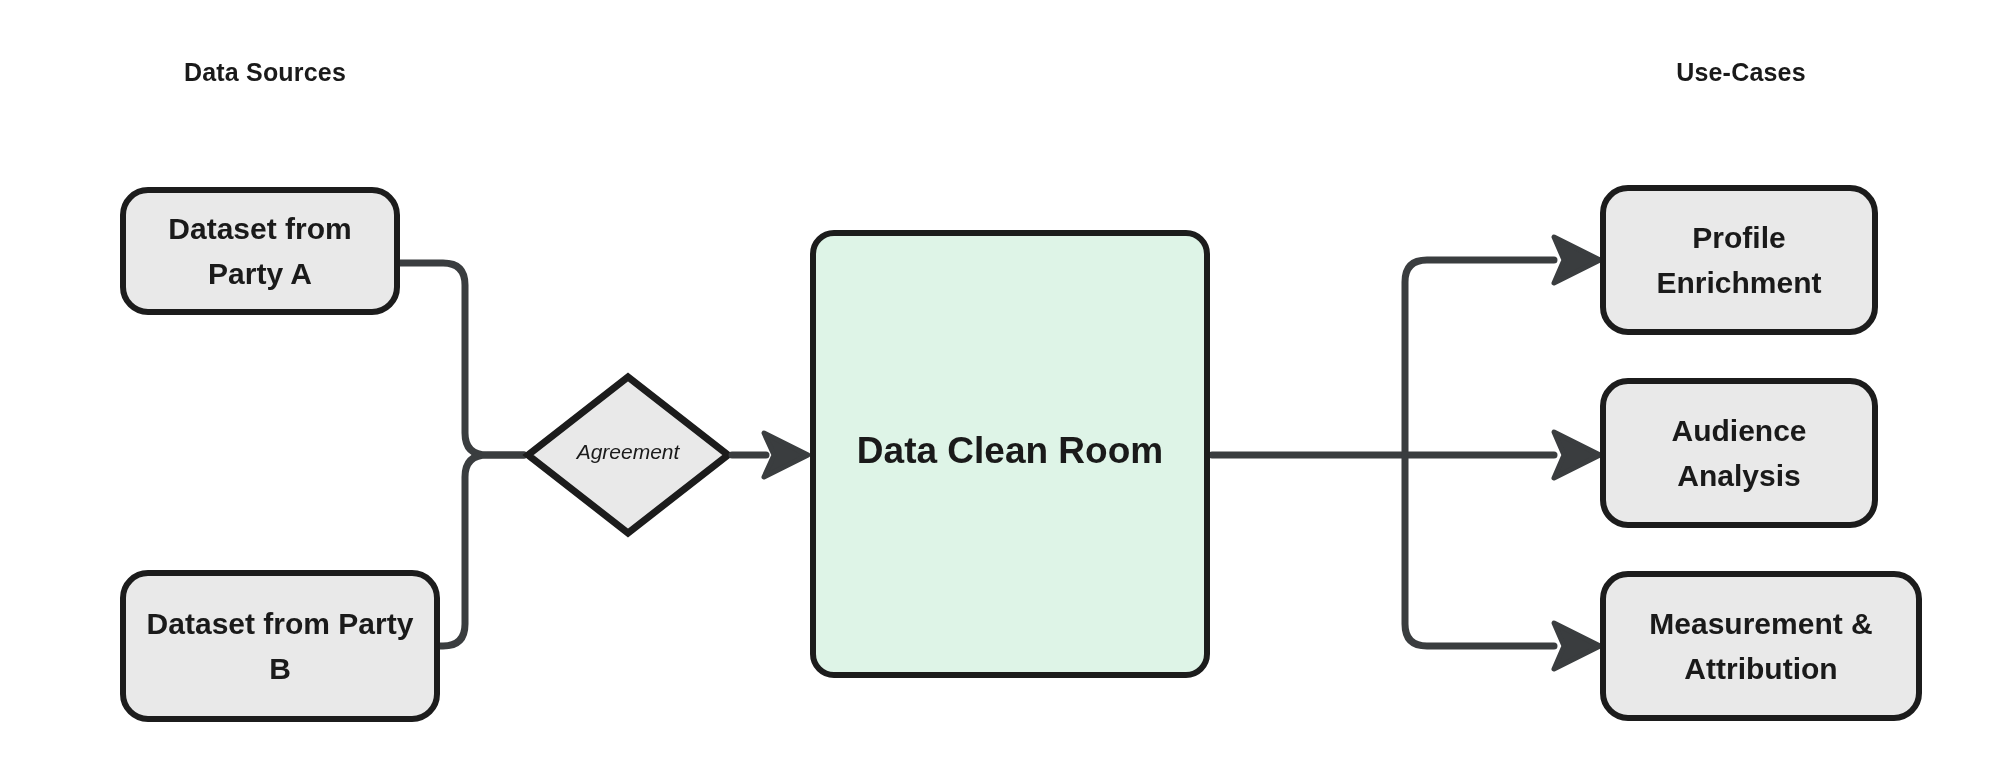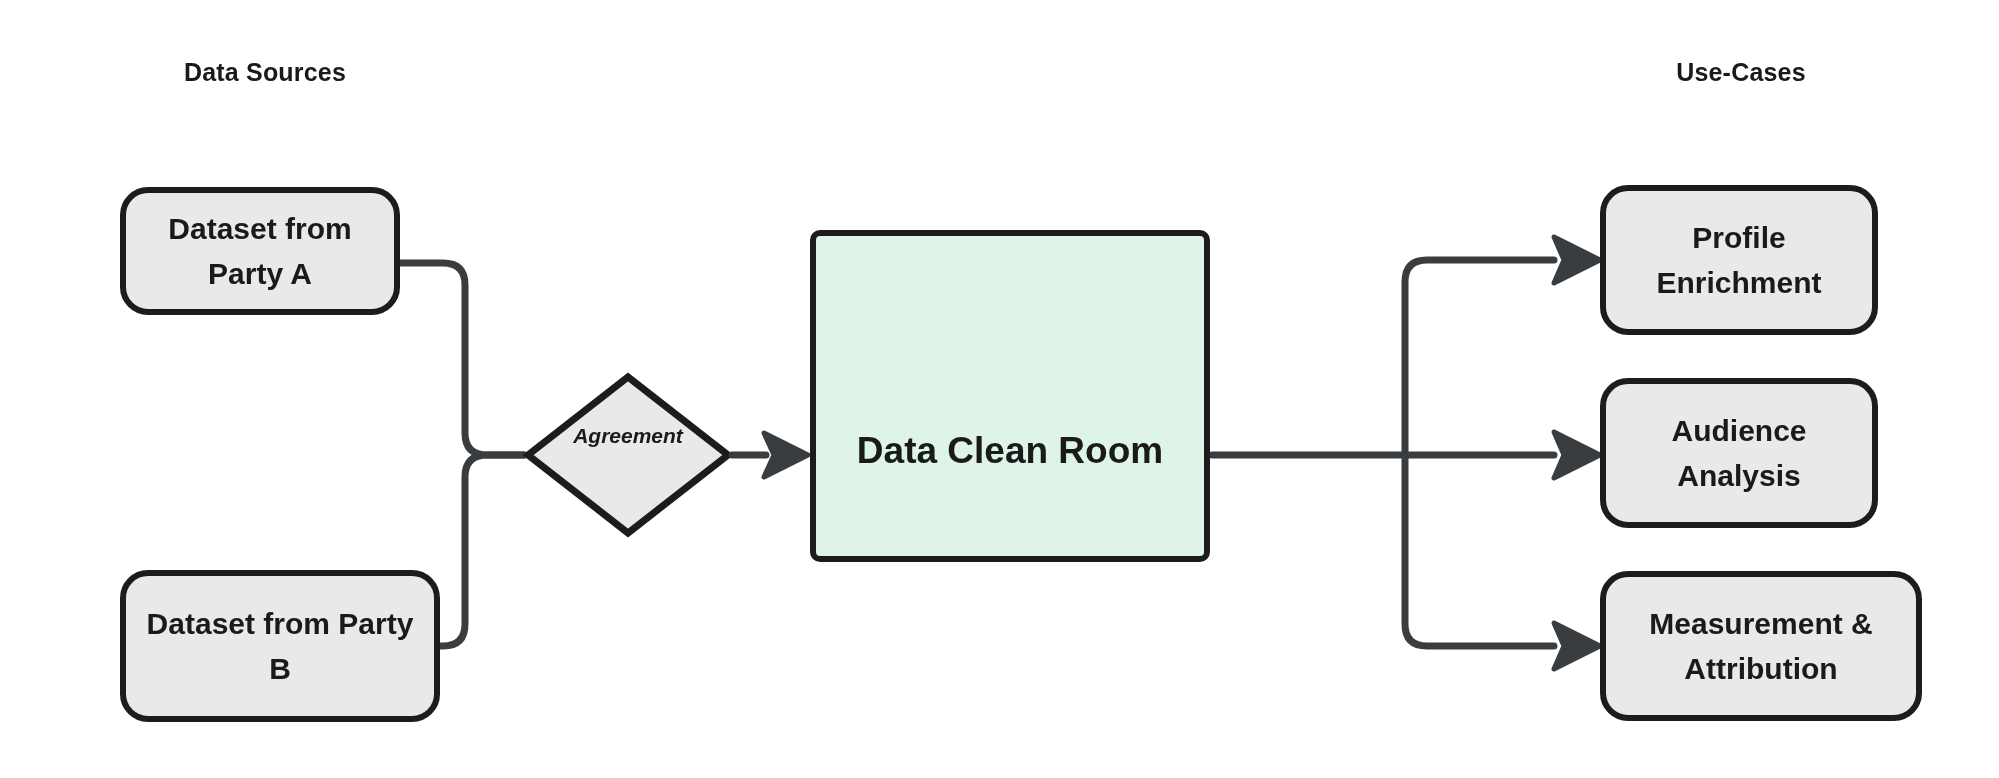--- a/index.html
+++ b/index.html
@@ -71,23 +71,23 @@
     line-height: 45px;
     color: var(--text);
     padding: 0 14px;
   }
   .node-party-a { left: 120px; top: 187px; width: 280px; height: 128px; }
   .node-party-b { left: 120px; top: 570px; width: 320px; height: 152px; }
   .node-profile { left: 1600px; top: 185px; width: 278px; height: 150px; }
   .node-audience { left: 1600px; top: 378px; width: 278px; height: 150px; }
   .node-measurement { left: 1600px; top: 571px; width: 322px; height: 150px; }
   .node-clean-room {
-    left: 810px; top: 230px; width: 400px; height: 332px;
+    left: 810px; top: 230px; width: 400px; height: 448px;
     background: var(--clean-room-fill);
-    border-radius: 10px;
+    border-radius: 24px;
     display: block;
     text-decoration: underline;
   }
   .dcr-title {
     position: absolute;
     left: 0; right: 0;
     top: 192px;
     text-align: center;
     font-size: 37px;
     font-weight: 700;
@@ -98,25 +98,25 @@
     left: 0; right: 0;
     top: 264px;
     text-align: center;
     font-size: 23px;
     font-style: italic;
     font-weight: 400;
     color: #2a2d2e;
   }
   .diamond-label {
     position: absolute;
-    left: 538px; top: 424px;
+    left: 538px; top: 440px;
     width: 180px;
     text-align: center;
     font-size: 21px;
-    font-weight: 700;
+    font-weight: 400;
     font-style: italic;
     color: var(--text);
   }
 </style>
 </head>
 <body>
 
 <div class="canvas">
 
   <svg class="connector-layer" viewBox="0 0 1999 778">

